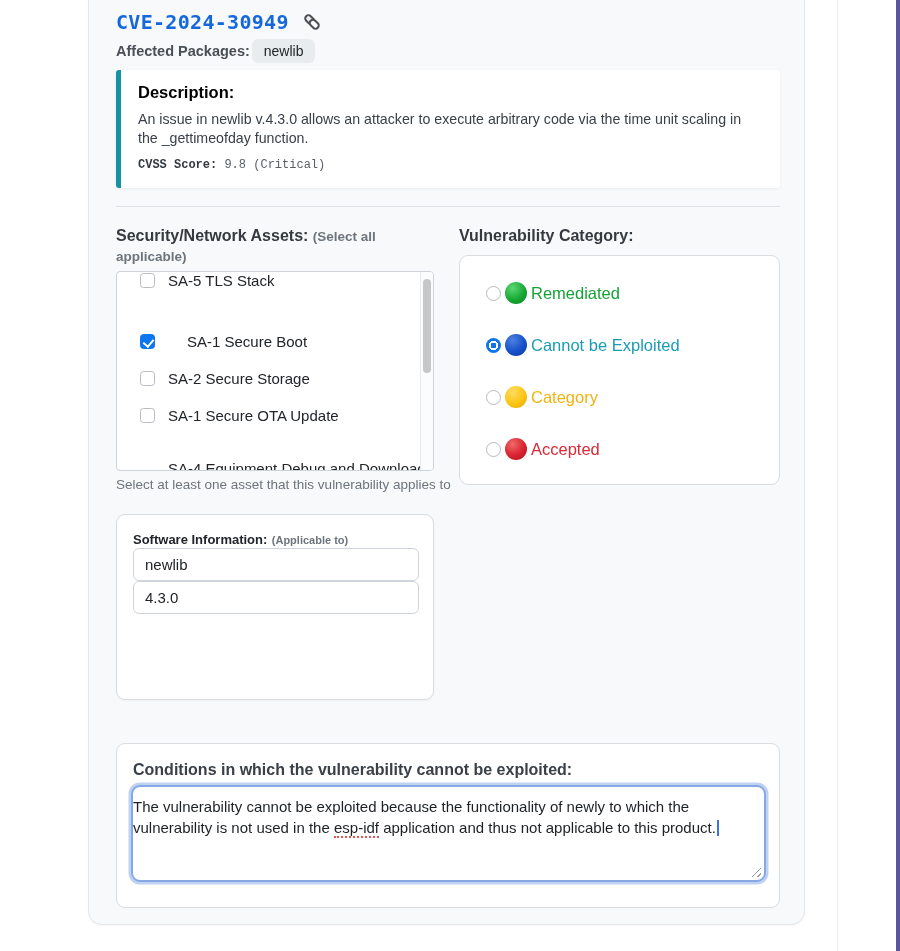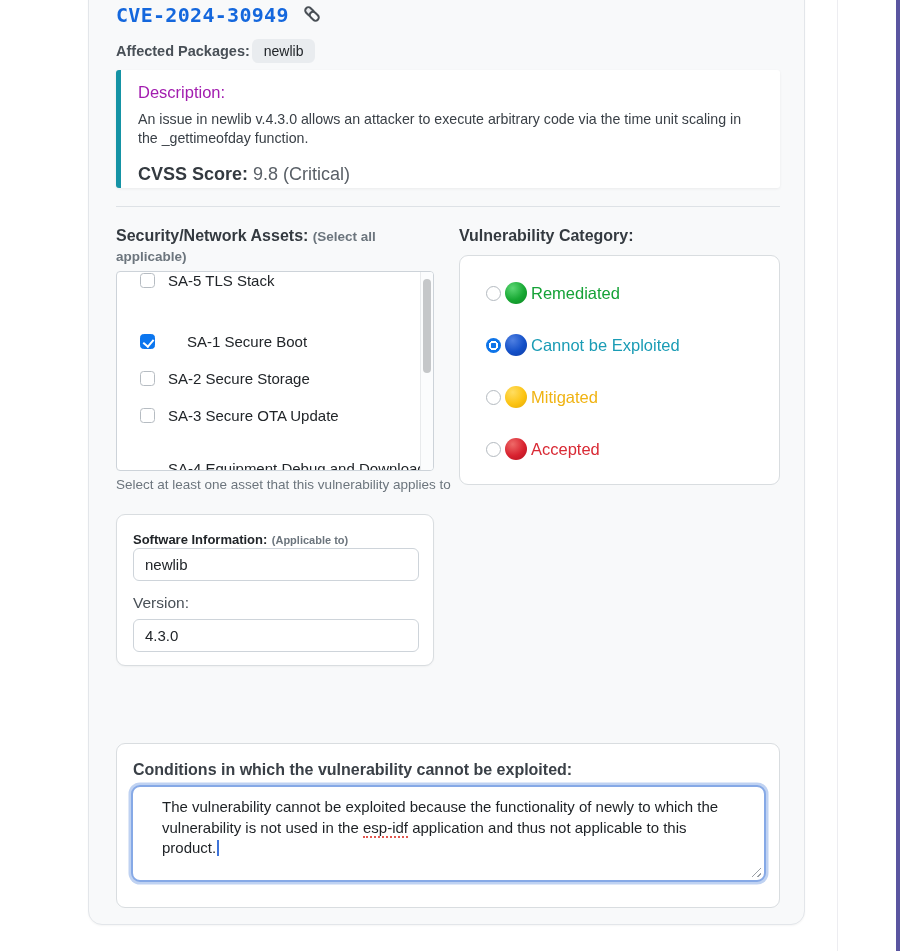--- a/index.html
+++ b/index.html
@@ -10,36 +10,36 @@
   
   .edge-line { position:absolute; left:837px; top:0; width:1px; height:951px; background:#ededf1; }
   .purple-strip { position:absolute; left:896px; top:0; width:4px; height:951px; background:#5a55a0; }
 
   
   .outer-card { position:absolute; left:88px; top:-26px; width:717px; height:951px;
     background:#f8f9fa; border:1px solid #e3e6ea; border-radius:14px;
     box-shadow:0 1px 2px rgba(0,0,0,.04); }
 
   
-  .title-row { position:absolute; left:116px; top:3px; display:flex; gap:12px; }
+  .title-row { position:absolute; left:116px; top:10px; display:flex; align-items:center; gap:12px; }
   .cve-title { font-family:"DejaVu Sans Mono", monospace; font-weight:bold; font-size:20px;
     color:#1467dd; letter-spacing:.3px; cursor:pointer; }
   .link-icon { width:22px; height:22px; display:inline-block; cursor:pointer; }
 
   .affected-row { position:absolute; left:116px; top:39px; display:flex; align-items:center; gap:2px; }
   .affected-label { font-size:14.5px; font-weight:bold; color:#495057; }
   .pkg-badge { background:#e9ecef; border-radius:6px; padding:4px 12px; font-size:14px; color:#212529; }
 
   
   .desc-card { position:absolute; left:116px; top:70px; width:664px; height:118px;
     background:#fff; border-left:5px solid #1593a5; border-radius:3px;
     box-shadow:0 1px 3px rgba(0,0,0,.06); padding:13px 17px 0 17px; }
-  .desc-heading { color:#a21caf; font-weight:normal; font-size:16.5px; margin-bottom:8px; }
+  .desc-heading { color:#000000; font-weight:bold; font-size:16.5px; margin-bottom:8px; }
   .desc-body { color:#3a4047; font-size:14.2px; line-height:1.36; max-width:630px; }
-  .cvss-line { margin-top:15px; font-size:18px; color:#5a6067; }
+  .cvss-line { margin-top:9px; font-size:12px; color:#5a6067;font-family:Liberation Mono, monospace; }
   .cvss-label { font-weight:bold; color:#343a40; }
 
   .divider { position:absolute; left:116px; top:206px; width:664px; height:1px; background:#dee2e6; }
 
   
   .assets-heading { position:absolute; left:116px; top:226px; width:312px;
     font-size:16px; font-weight:bold; color:#343a40; line-height:1.28; }
   .assets-hint { font-size:13.5px; color:#6c757d; }
   .asset-box { position:absolute; left:116px; top:271px; width:318px; height:200px;
     background:#fff; border:1px solid #cdd3d9; border-radius:4px; overflow:hidden; }
@@ -71,36 +71,36 @@
   .cat-row:nth-of-type(3){ top:129px; }
   .cat-row:nth-of-type(4){ top:181px; }
   .radio { width:15px; height:15px; border-radius:50%; border:1.5px solid #b4bac0;
     background:#fff; flex:0 0 auto; margin-right:4px; }
   .radio.checked { border:none;
     background:radial-gradient(circle at 50% 50%, #0e74e8 0 2.8px, #ffffff 3px 4.7px, #0e74e8 4.9px 7.5px); }
   .sphere { width:22px; height:22px; border-radius:50%; flex:0 0 auto; }
   .cat-label { font-size:16.5px; margin-left:4px; }
 
   
-  .sw-box { position:absolute; left:116px; top:514px; width:318px; height:152px;
+  .sw-box { position:absolute; left:116px; top:514px; width:318px; height:186px;
     background:#fff; border:1px solid #d9dde0; border-radius:9px;
     box-shadow:0 1px 2px rgba(0,0,0,.04); padding:15px 16px 0 16px; }
   .sw-heading { font-size:13px; font-weight:bold; color:#212529; }
   .sw-hint { font-size:11px; color:#6c757d; font-weight:bold; }
   .sw-label { font-size:15.5px; color:#495057; margin-top:13px; margin-bottom:7px; }
   .sw-input { width:286px; height:33px; border:1px solid #ced4da; border-radius:6px;
     font-family:"Liberation Sans", sans-serif; font-size:15px; color:#212529; padding:0 11px; background:#fff; }
 
   
   .cond-box { position:absolute; left:116px; top:743px; width:664px; height:165px;
     background:#fff; border:1px solid #d9dde0; border-radius:9px; }
   .cond-heading { position:absolute; left:16px; top:17px; font-size:16px; font-weight:bold; color:#3a4047; }
   .cond-textarea { position:absolute; left:14px; top:41px; width:635px; height:97px;
     border:2px solid #86a9e6; box-shadow:0 0 0 2.5px rgba(128,166,230,.5);
-    border-radius:9px; background:#fff; padding:10px 29px; font-size:15px; line-height:1.38;
+    border-radius:9px; background:#fff; padding:10px 0; font-size:15px; line-height:1.38;
     color:#1d2125; cursor:text; }
   .squiggly { border-bottom:2px dotted #e2574f; }
   .caret { display:inline-block; width:2px; height:16px; background:#3f74d9;
     vertical-align:-3px; margin-left:1px; }
   .resize-handle { position:absolute; right:3px; bottom:3px; width:11px; height:11px;
     background:
       linear-gradient(315deg, transparent 0px, transparent 2px, #9aa0a6 2px, #9aa0a6 3px,
       transparent 3px, transparent 6px, #9aa0a6 6px, #9aa0a6 7px, transparent 7px);
     cursor:nwse-resize; }
 </style>
@@ -150,21 +150,21 @@
     <span class="asset-label">SA-1 Secure Boot</span>
   </div>
 
   <div class="asset-row">
     <span class="checkbox"></span>
     <span class="asset-label">SA-2 Secure Storage</span>
   </div>
 
   <div class="asset-row">
     <span class="checkbox"></span>
-    <span class="asset-label">SA-3 Secure OTA Update</span>
+    <span class="asset-label">SA-1 Secure OTA Update</span>
   </div>
 
   <div class="asset-row">
     <span class="checkbox"></span>
     <span class="asset-label">SA-4 Equipment Debug and Download capacity</span>
   </div>
 
   <div class="asset-row">
     <span class="checkbox"></span>
     <span class="asset-label">SA-5 TLS Stack</span>
@@ -186,37 +186,36 @@
 
   <div class="cat-row">
     <span class="radio checked"></span>
     <span class="sphere" style="background: radial-gradient(circle at 35% 28%, rgb(79, 128, 226), rgb(20, 80, 200) 55%, rgb(14, 61, 164) 100%);"></span>
     <span class="cat-label" style="color: rgb(26, 156, 181);">Cannot be Exploited</span>
   </div>
 
   <div class="cat-row">
     <span class="radio"></span>
     <span class="sphere" style="background: radial-gradient(circle at 35% 28%, rgb(255, 221, 97), rgb(252, 196, 20) 55%, rgb(227, 168, 2) 100%);"></span>
-    <span class="cat-label" style="color: rgb(240, 179, 18);">Mitigated</span>
+    <span class="cat-label" style="color: rgb(240, 179, 18);">Category</span>
   </div>
 
   <div class="cat-row">
     <span class="radio"></span>
     <span class="sphere" style="background: radial-gradient(circle at 35% 28%, rgb(238, 106, 104), rgb(216, 34, 47) 55%, rgb(178, 16, 29) 100%);"></span>
     <span class="cat-label" style="color: rgb(217, 42, 53);">Accepted</span>
   </div>
 </div>
 
   <div class="sw-box">
     <div>
       <span class="sw-heading">Software Information:</span>
       <span class="sw-hint">(Applicable to)</span>
     </div>
     <input class="sw-input" type="text" value="newlib" style="">
-    <div class="sw-label">Version:</div>
     <input class="sw-input" type="text" value="4.3.0" style="">
   </div>
 
   <div class="cond-box">
     <div class="cond-heading">Conditions in which the vulnerability cannot be exploited:</div>
     <div class="cond-textarea">
       <span>The vulnerability cannot be exploited because the functionality of newly to which the vulnerability is not used in the </span><span class="squiggly">esp-idf</span><span> application and thus not applicable to this product.</span><span class="caret"></span>
       <div class="resize-handle"></div>
     </div>
   </div>

